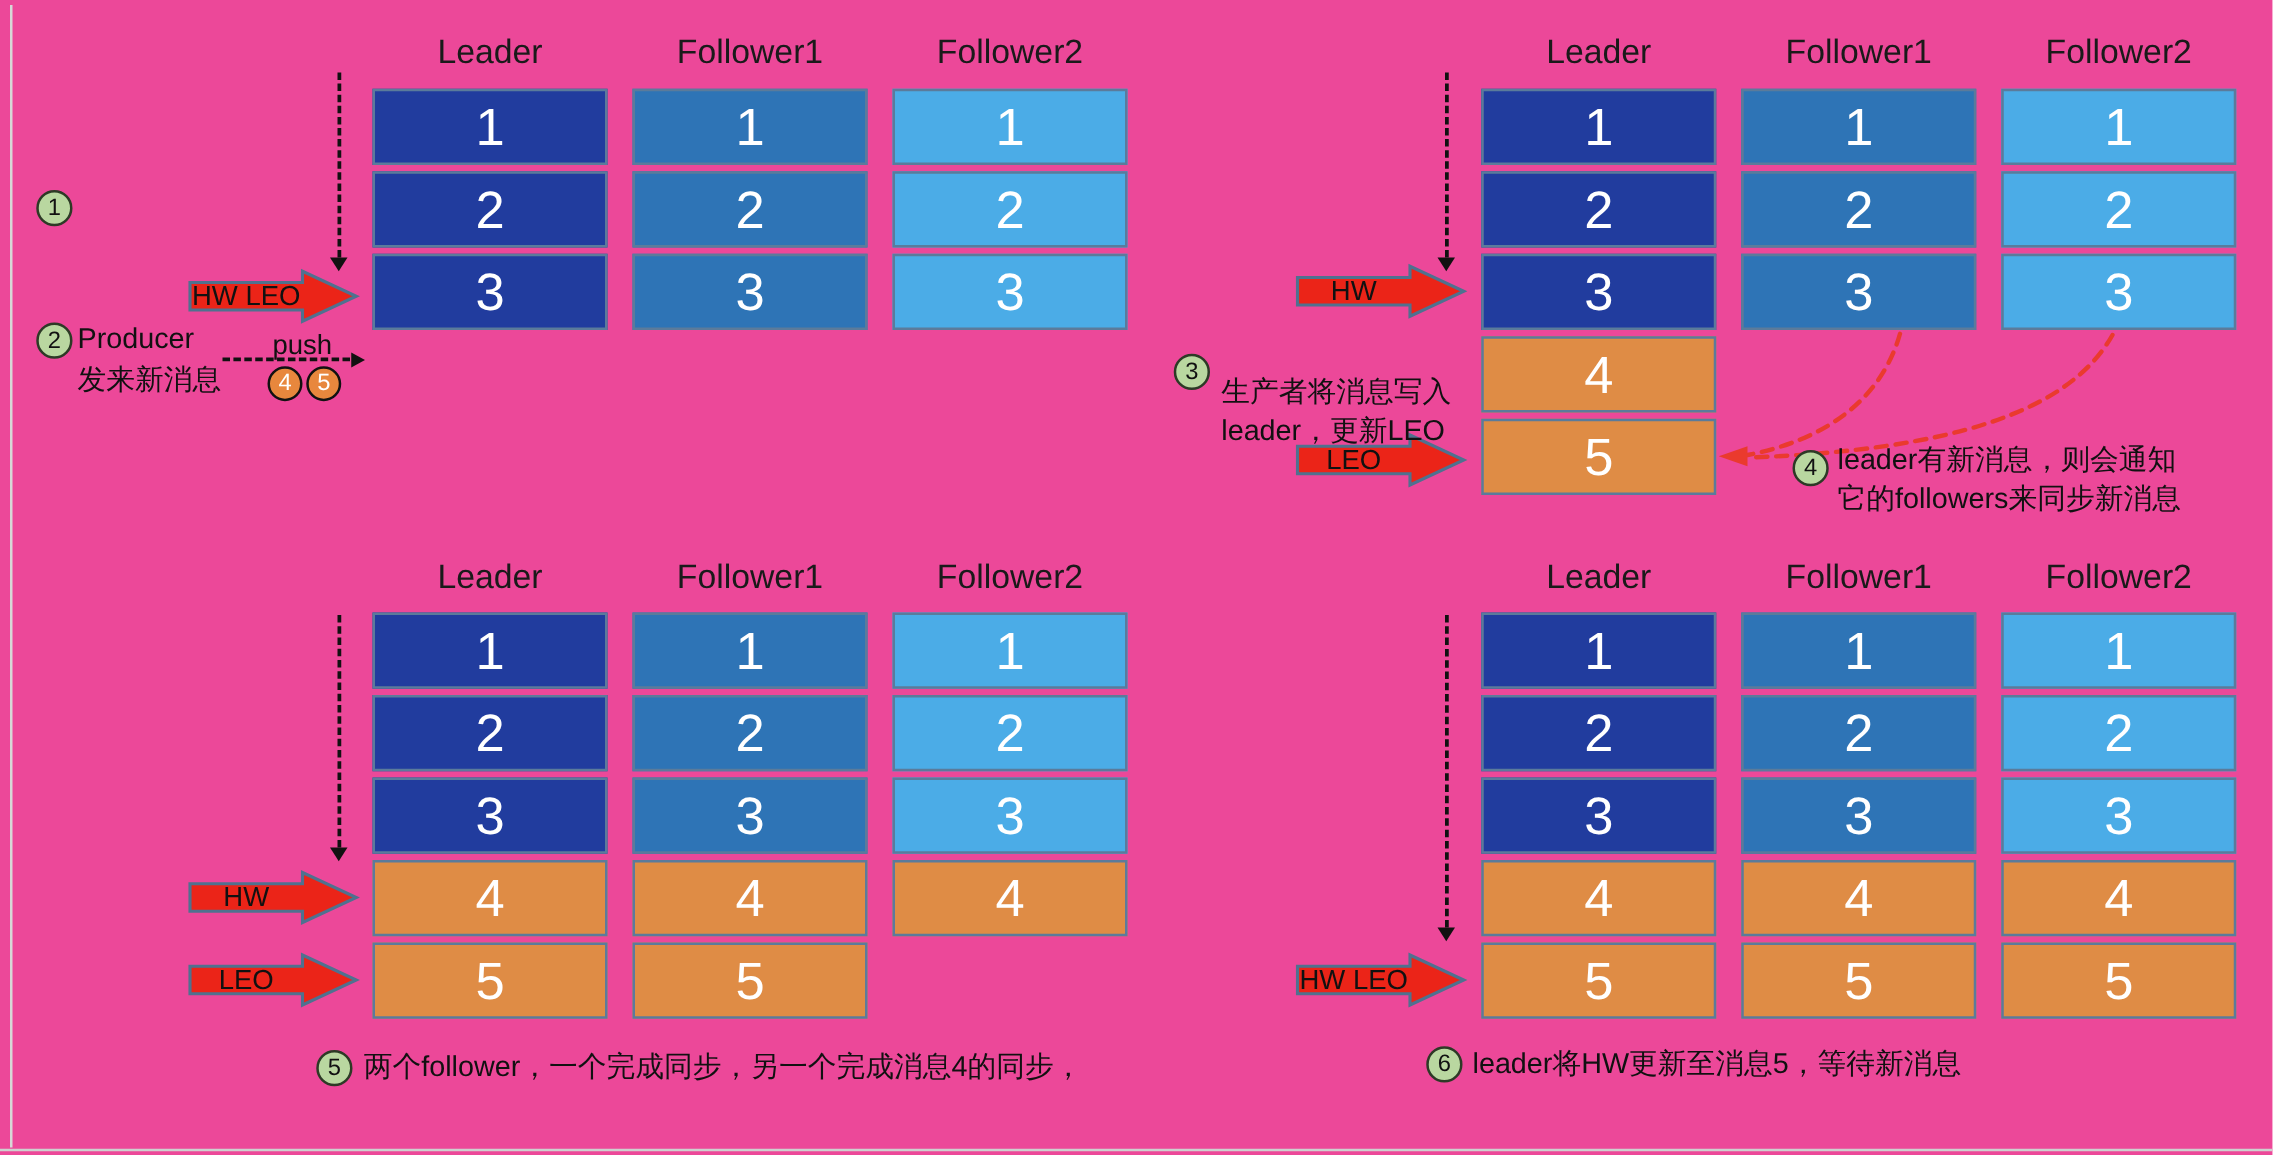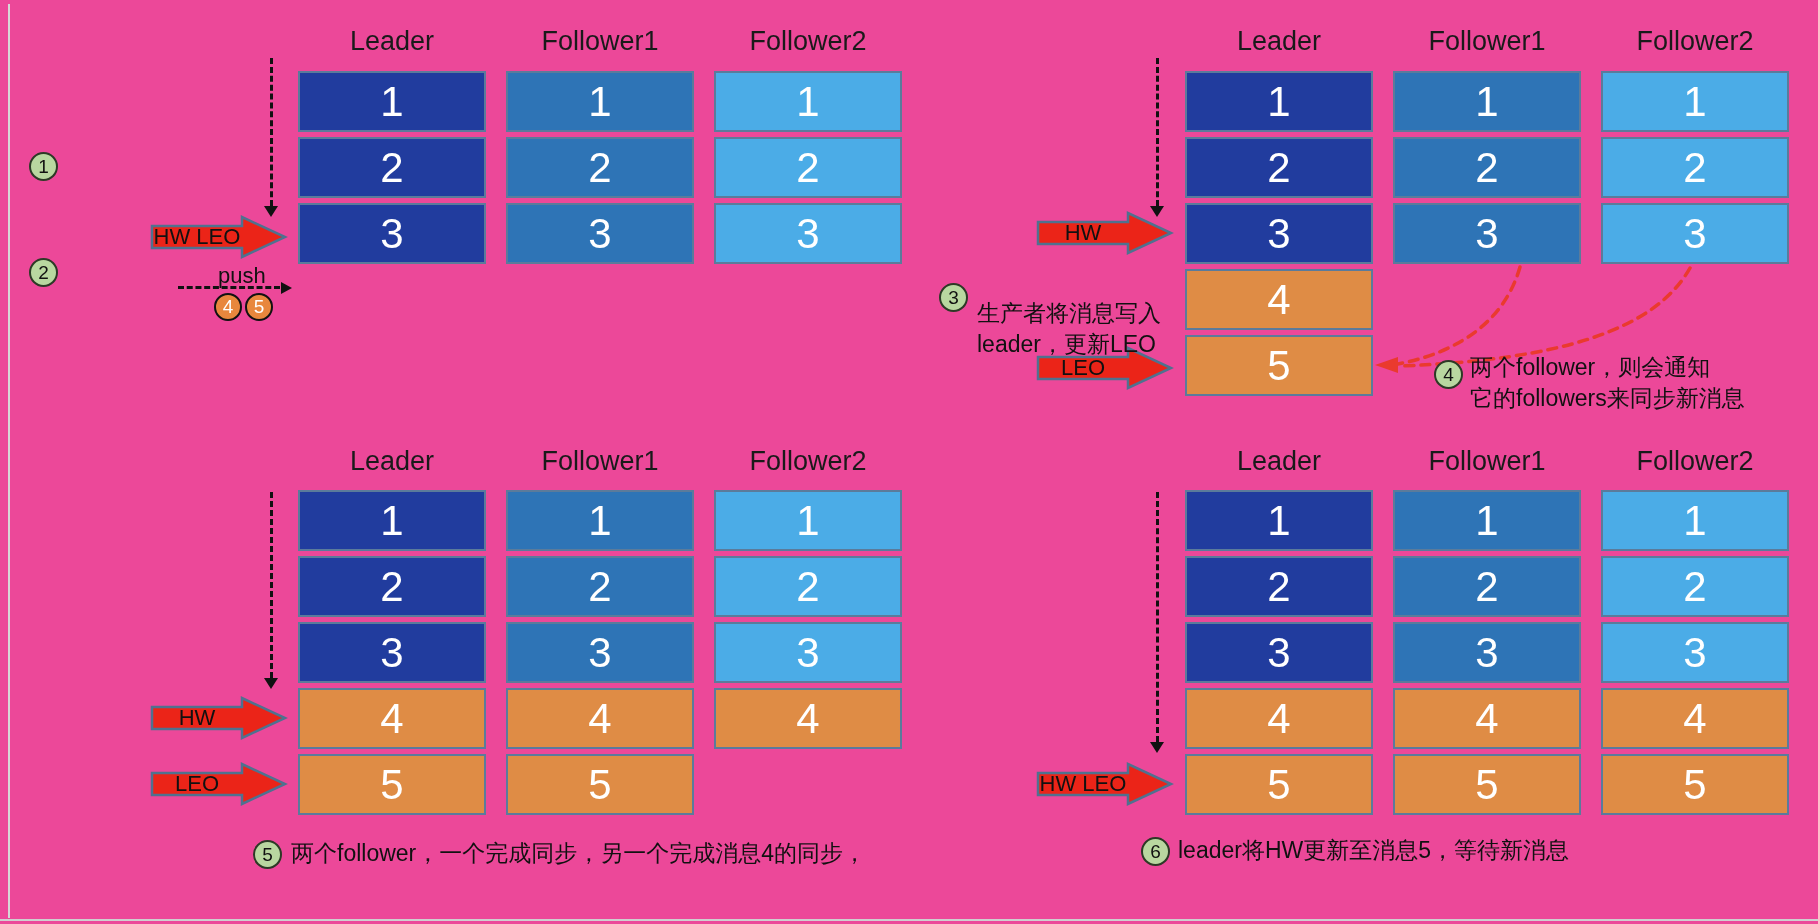--- a/index.html
+++ b/index.html
@@ -80,20 +80,24 @@
   <div class="tri-down" style="left:264px;top:206px"></div>
 
   <svg class="rarrow" style="left:150px;top:213px" viewBox="0 0 138 48">
     <polygon points="2,13 92,13 92,4 135,24 92,44 92,35 2,35" fill="#eb2418" stroke="#4f718f" stroke-width="2.5"></polygon>
     <text x="47" y="31" text-anchor="middle">HW LEO</text>
   </svg>
 
   <div class="badge" style="left:29px;top:152px">1</div>
 
   <div class="badge" style="left:29px;top:258px">2</div>
+  <div class="note" style="left:62px;top:254px">
+    <span class="ln">Producer</span>
+    <span class="ln">发来新消息</span>
+  </div>
   <div class="pushlbl" style="left:218px;top:263px">push</div>
   <div class="hdash" style="left:178px;top:286px;width:102px"></div>
   <div class="tri-right" style="left:281px;top:282px"></div>
   <div class="msgbadge" style="left:214px;top:293px">4</div>
   <div class="msgbadge" style="left:245px;top:293px">5</div>
 
   <div class="hdr" style="left:1185px;top:26px">Leader</div>
   <div class="hdr" style="left:1393px;top:26px">Follower1</div>
   <div class="hdr" style="left:1601px;top:26px">Follower2</div>
 
@@ -134,21 +138,21 @@
   </svg>
 
   <div class="badge" style="left:939px;top:283px">3</div>
   <div class="note" style="left:977px;top:298px;line-height:31px">
     <span class="ln">生产者将消息写入</span>
     <span class="ln">leader，更新LEO</span>
   </div>
 
   <div class="badge" style="left:1434px;top:360px">4</div>
   <div class="note" style="left:1470px;top:352px;line-height:31px">
-    <span class="ln">两个follower，则会通知</span>
+    <span class="ln">leader有新消息，则会通知</span>
     <span class="ln">它的followers来同步新消息</span>
   </div>
 
   <div class="hdr" style="left:298px;top:446px">Leader</div>
   <div class="hdr" style="left:506px;top:446px">Follower1</div>
   <div class="hdr" style="left:714px;top:446px">Follower2</div>
 
   <div class="col" style="left:298px;top:490px">
     <div class="cell c-leader">1</div>
     <div class="cell c-leader">2</div>

